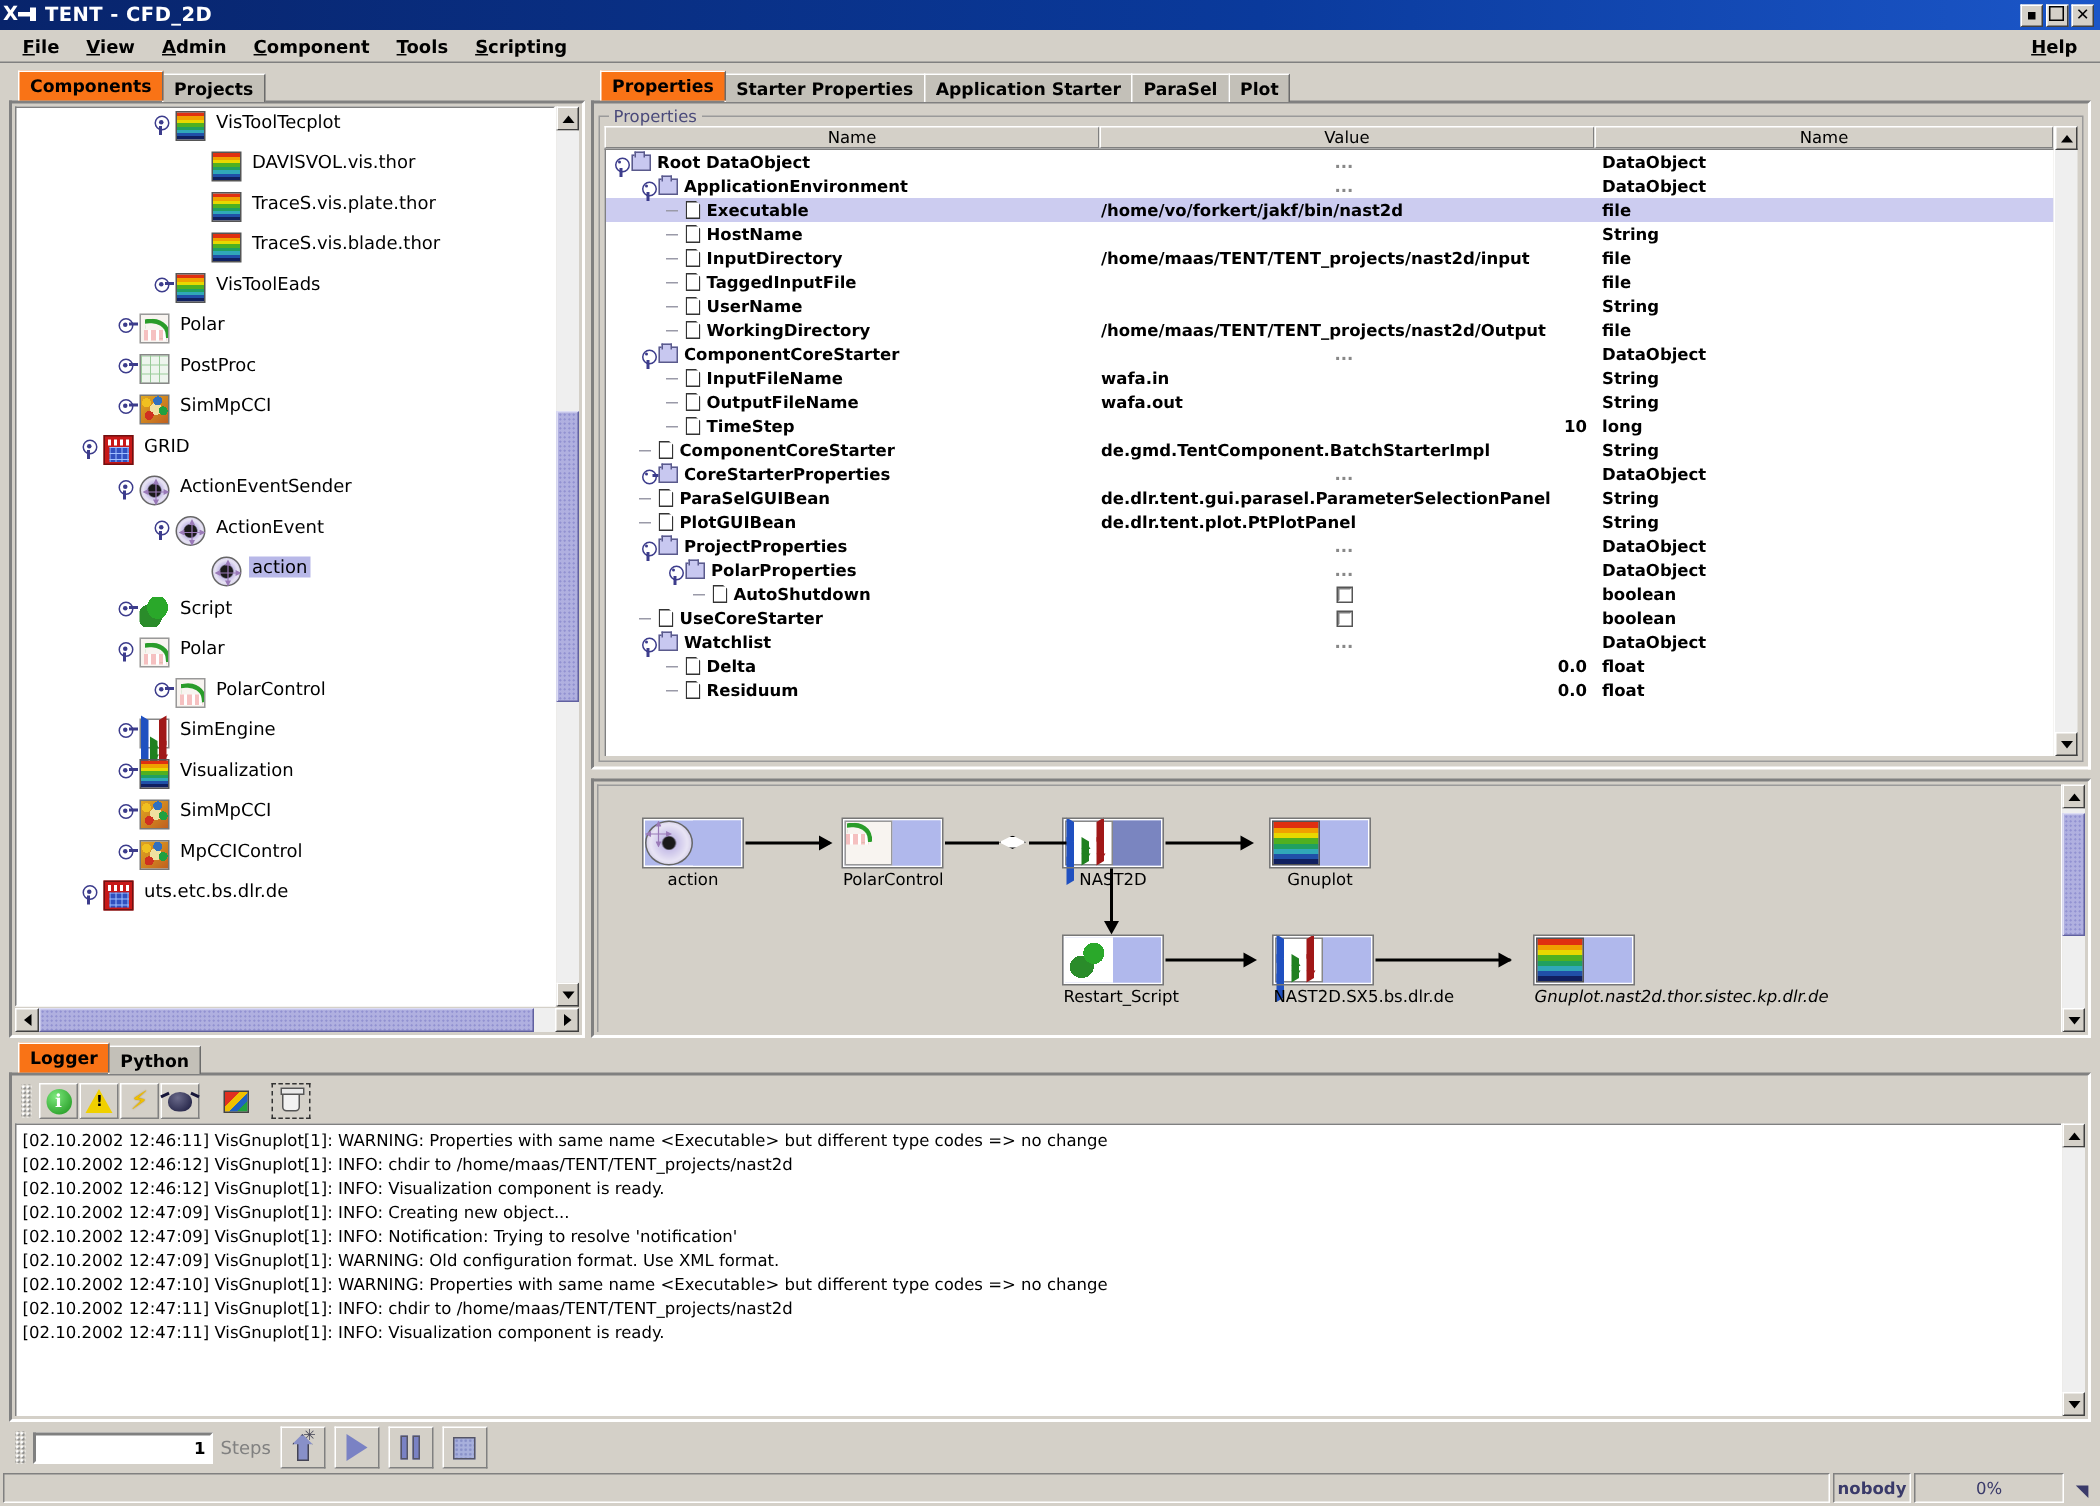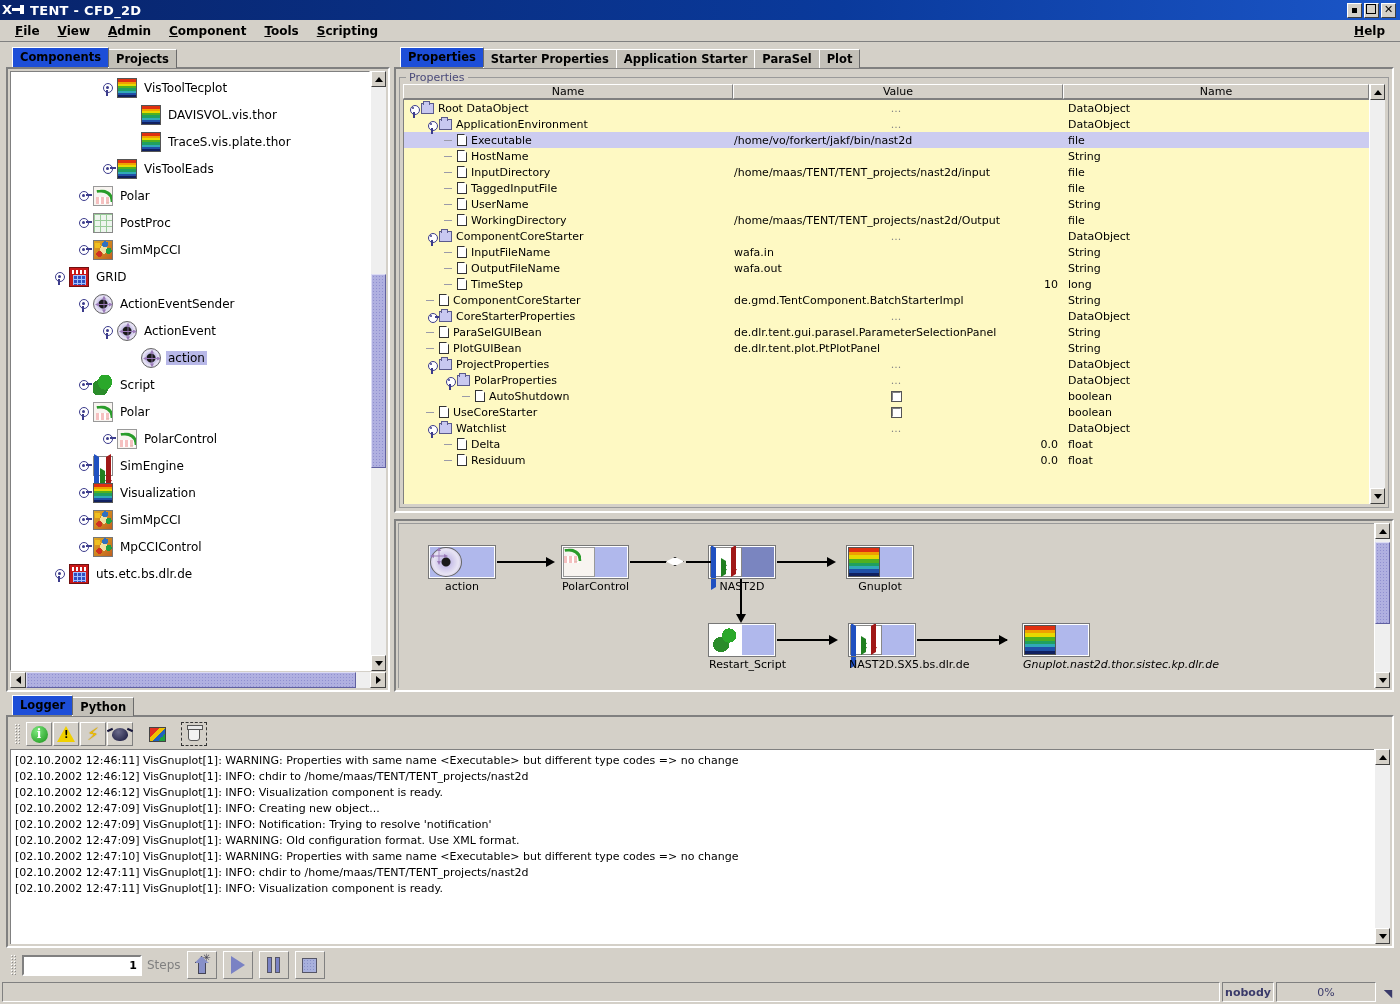--- a/index.html
+++ b/index.html
@@ -86,40 +86,40 @@
     padding: 2px 7px 2px 7px;
     background: #c3c0b8;
     border-top: 1px solid #fff; border-left: 1px solid #fff;
     border-right: 1px solid #6b6b6b;
     border-bottom: none;
     margin-right: -1px;
     position: relative; top: 1px;
     color: #000;
     font-family: "DejaVu Sans", "Liberation Sans", sans-serif;
   }
-  .tab.active { background: #1d4ed8; z-index: 3; top: 0; padding-bottom: 3px; margin-top: 40px; }
+  .tab.active { background: #f97316; z-index: 3; top: 0; padding-bottom: 3px; margin-top: 40px; }
 
   .tree-box {
     flex: 1; min-height: 0;
     border-top: 2px solid #808080; border-left: 2px solid #808080;
     border-right: 2px solid #fff; border-bottom: 2px solid #fff;
     background: #d4d0c8;
     display: flex; flex-direction: column;
     padding: 2px;
   }
   .tree-inner { flex: 1; display: flex; min-height: 0; }
   .tree-scrollarea {
     flex: 1; background: #fff;
     border-top: 1px solid #808080; border-left: 1px solid #808080;
     border-right: 1px solid #fff; border-bottom: 1px solid #fff;
     overflow: hidden; position: relative;
   }
   .tree-list { padding: 2px 0 0 0; }
   .tnode {
-    display: flex; align-items: center; height: 27px;
+    display: flex; align-items: flex-start; height: 27px;
     white-space: nowrap; font-size: 12px; color: #000;
     font-family: "DejaVu Sans", "Liberation Sans", sans-serif;
   }
   .tnode .lbl { padding: 0 2px; }
   .tnode .lbl.sel { background: #b8b8e8; color: #000; }
   .handle { width: 16px; height: 16px; position: relative; flex: none; }
   .handle.collapsed:before, .handle.expanded:before {
     content: ""; position: absolute; left: 2px; top: 3px;
     width: 8px; height: 8px; border: 1.5px solid #3c3c8c; border-radius: 50%;
     background: #fff;
@@ -277,22 +277,22 @@
   .thead { display: flex; height: 15px; }
   .th {
     background: #d4d0c8;
     border-top: 1px solid #fff; border-left: 1px solid #fff;
     border-right: 1px solid #808080; border-bottom: 1px solid #808080;
     font-size: 11px; display: flex; align-items: center; justify-content: center;
     color: #000;
     font-family: "DejaVu Sans", "Liberation Sans", sans-serif;
   }
   .tbody {
-    flex: 1; background: #fef9c3; overflow: hidden; position: relative;
-    border-left: 1px solid #808080; border-top: 1px solid #808080;
+    flex: 1; background: #ffffff; overflow: hidden; position: relative;
+    border-left: 1px solid #808080; border-top: 1px solid #808080; font-weight: bold;
   }
   .prow { display: flex; height: 16px; align-items: center; font-size: 11px;
     font-family: "DejaVu Sans", "Liberation Sans", sans-serif; }
   .prow.sel { background: #ccccf0; }
   .pname { width: 330px; display: flex; align-items: center; flex: none; }
   .pval { width: 330px; flex: none; padding-right: 6px; display:flex; align-items:center; }
   .ptype { flex: 1; padding-left: 4px; }
   .pval.center { justify-content: center; }
   .pval.right { justify-content: flex-end; }
   .pval.left { justify-content: flex-start; padding-left: 0; }
@@ -559,20 +559,26 @@
                   <span style="display: inline-block; flex: 0 0 auto; width: 114px;"></span>
                   <span class="handle "></span>
                   <span class="ic ic-rainbow"></span>
                   <span class="lbl">DAVISVOL.vis.thor</span>
                 </div>
                 <div class="tnode">
                   <span style="display: inline-block; flex: 0 0 auto; width: 114px;"></span>
                   <span class="handle "></span>
                   <span class="ic ic-rainbow"></span>
                   <span class="lbl">TraceS.vis.plate.thor</span>
+                </div>
+                <div class="tnode">
+                  <span style="display: inline-block; flex: 0 0 auto; width: 114px;"></span>
+                  <span class="handle "></span>
+                  <span class="ic ic-rainbow"></span>
+                  <span class="lbl">TraceS.vis.blade.thor</span>
                 </div>
                 <div class="tnode">
                   <span style="display: inline-block; flex: 0 0 auto; width: 90px;"></span>
                   <span class="handle collapsed">
                     <span class="dot"></span>
                   </span>
                   <span class="ic ic-rainbow"></span>
                   <span class="lbl">VisToolEads</span>
                 </div>
                 <div class="tnode">

